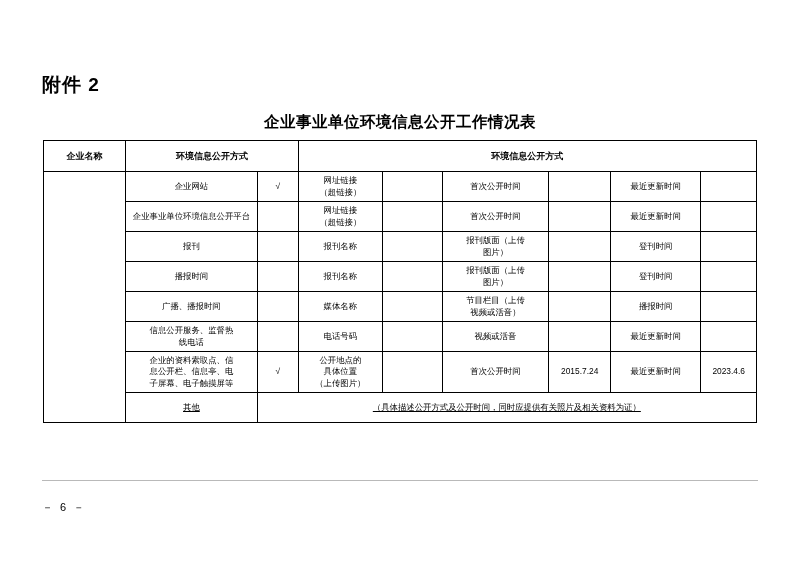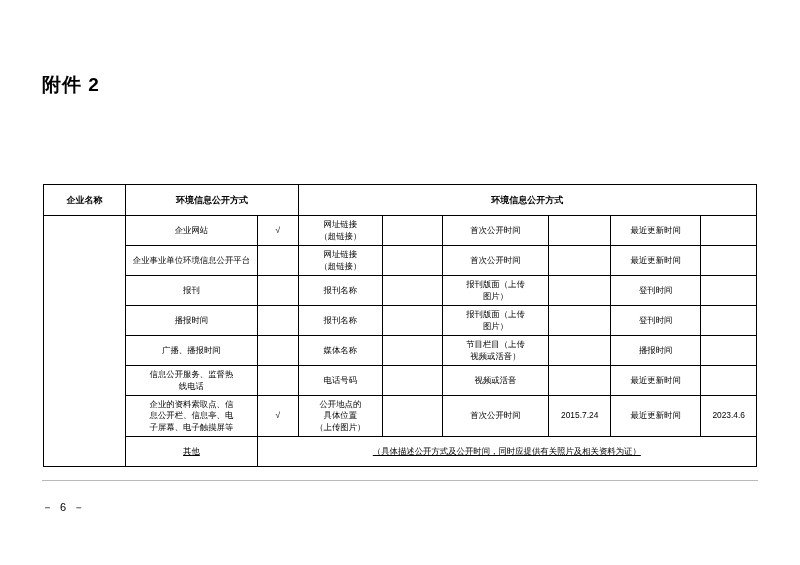--- a/index.html
+++ b/index.html
@@ -38,21 +38,20 @@
     color: #000;
     letter-spacing: 0.5px;
   }
   table.info-table {
     position: absolute;
     left: 43px;
     top: 140px;
     width: 714px;
     border-collapse: collapse;
     table-layout: fixed;
-    margin-top: 44px;
   }
   table.info-table td {
     border: 1px solid #000;
     font-size: 8.4px;
     line-height: 1.35;
     text-align: center;
     vertical-align: middle;
     padding: 3px 2px;
     color: #000;
     font-family: "Liberation Sans", sans-serif;
@@ -90,20 +89,21 @@
     letter-spacing: 2px;
   }
 </style>
 </head>
 <body>
 
 <div class="page">
 
   <div class="attachment-label">附件 2</div>
 
+  <div class="doc-title">企业事业单位环境信息公开工作情况表</div>
 
   <table class="info-table">
     <colgroup>
       <col style="width:80px">
       <col style="width:128px">
       <col style="width:40px">
       <col style="width:82px">
       <col style="width:58px">
       <col style="width:104px">
       <col style="width:60px">

